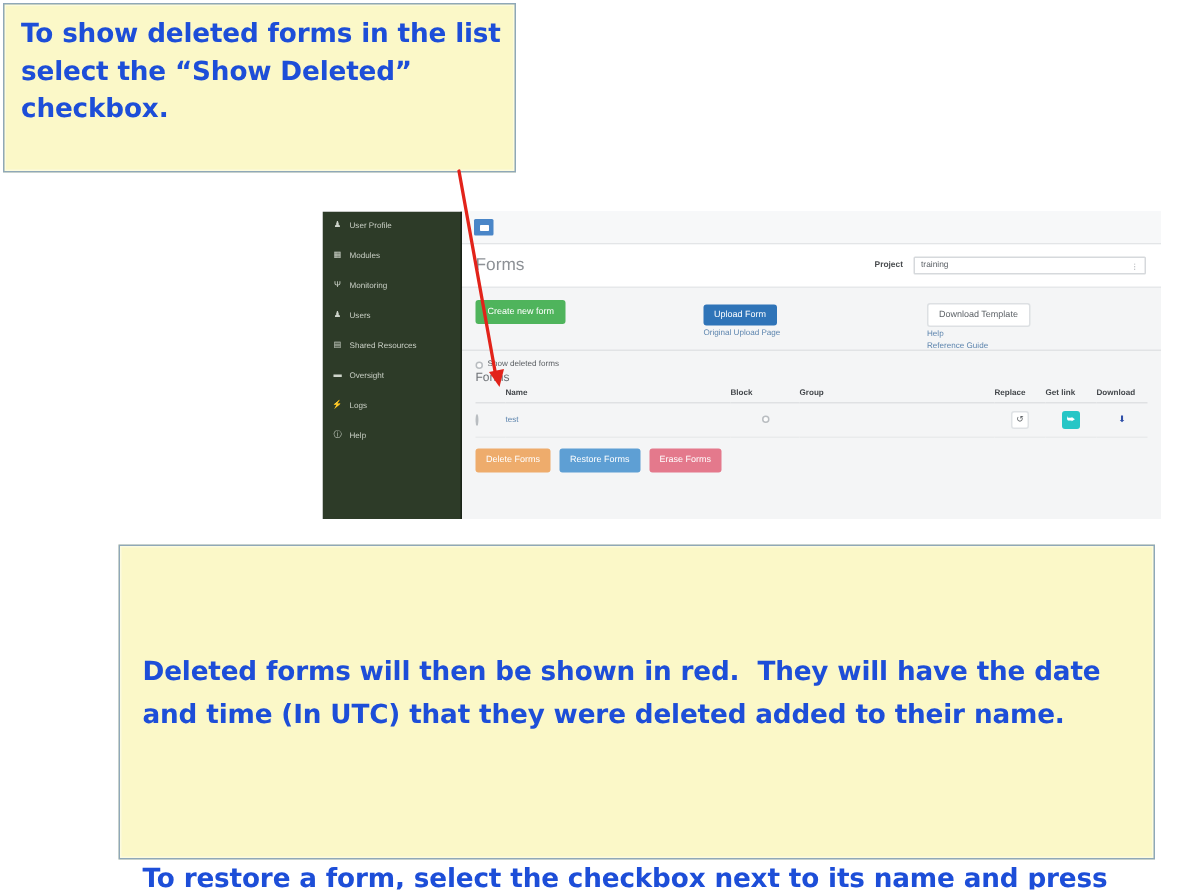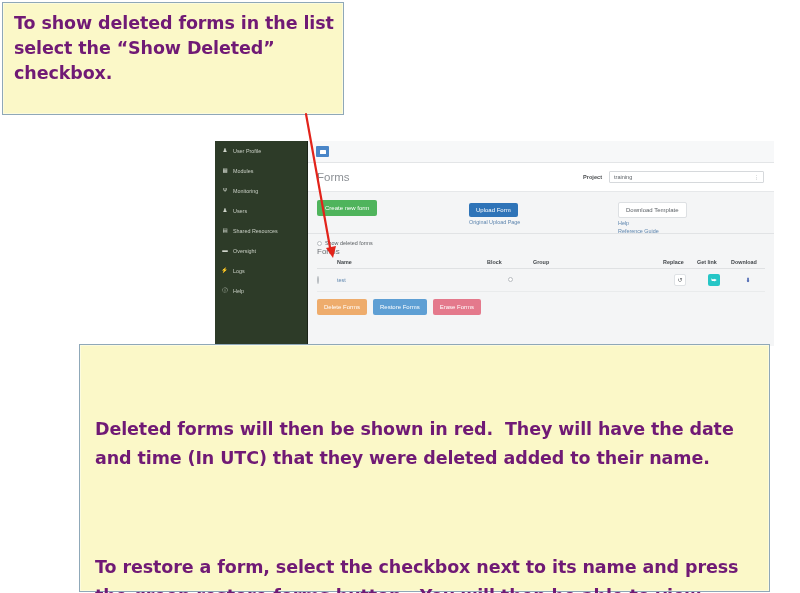--- a/index.html
+++ b/index.html
@@ -11,34 +11,34 @@
     overflow: hidden;
   }
   #page { position: relative; width: 800px; height: 593px; background:#fff; }
 
   
   .callout {
     position: absolute;
     background: #fbf8c8;
     border: 1px solid #8fa8b8;
     box-shadow: 0 0 0 1px rgba(255,255,255,0.4) inset;
-    color: #701a75;
+    color: #1d4ed8;
   }
   .callout-text {
     font-family: "DejaVu Sans", sans-serif;
     font-weight: 600;
     letter-spacing: -0.1px;
     white-space: pre-wrap;
   }
   #callout-top { left: 2px; top: 2px; width: 342px; height: 113px; }
   #callout-top .callout-text {
     position:absolute; left:11px; top:8px; right:8px;
     font-size: 17.5px; line-height: 25px;
   }
-  #callout-bottom { left: 79px; top: 344px; width: 691px; height: 248px; }
+  #callout-bottom { left: 79px; top: 363px; width: 691px; height: 210px; }
   #callout-bottom .callout-text {
     position:absolute; left:15px; top:12px; right:12px;
     font-size: 17.5px; line-height: 29px;
   }
   .cb-para { margin: 0 0 22px 0; }
   .cb-para:last-child { margin-bottom: 0; }
 
   
   #arrow-svg { position:absolute; left:0; top:0; width:800px; height:593px; pointer-events:none; }
 

